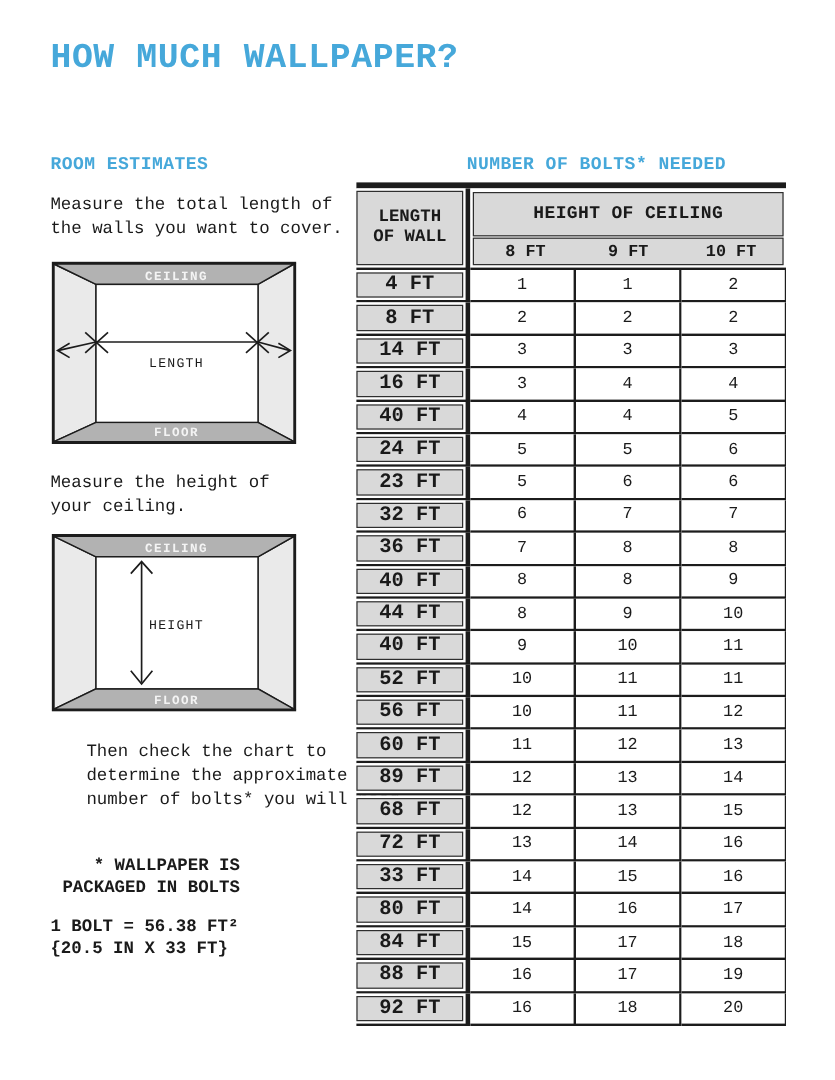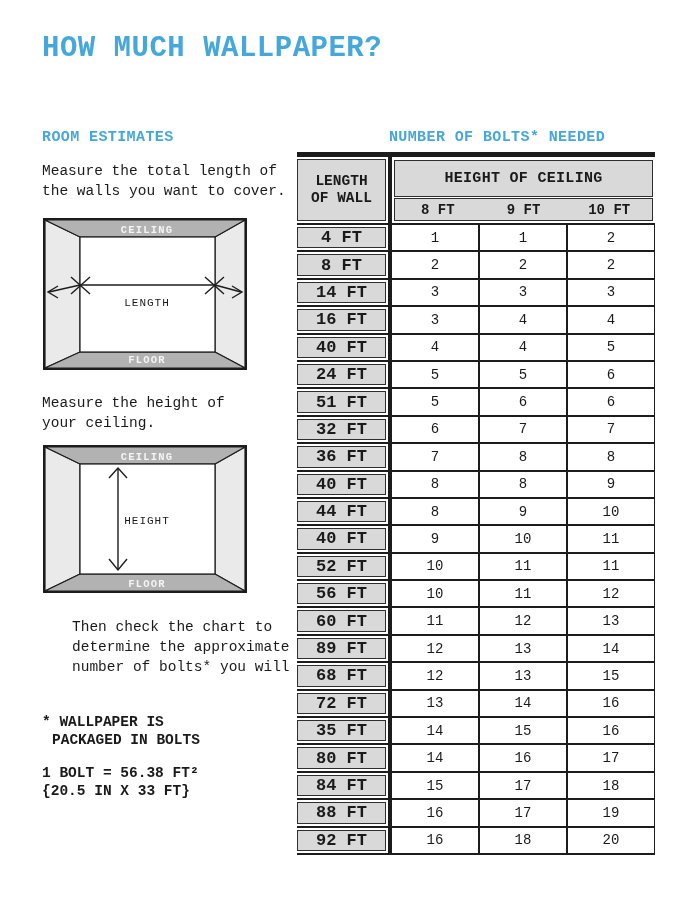--- a/index.html
+++ b/index.html
@@ -14,21 +14,21 @@
     position:absolute; left:42px; top:32px; font-size:29px; font-weight:bold;
     color:var(--accent,#46a8da); letter-spacing:0.5px;
   }
   #room-heading { position:absolute; left:42px; top:129px; }
   #table-heading { position:absolute; left:297px; top:129px; width:358px; text-align:center; padding-left:42px; }
   .body-text { position:absolute; left:42px; font-size:14.5px; line-height:20px; white-space:pre-line; }
   #para1 { top:161px; }
   #para2 { top:393px; }
   #para3 { top:617px;margin-left:30px; }
   .note-text { position:absolute; left:42px; font-size:14.5px; line-height:18px; font-weight:bold; white-space:pre-line; }
-  #note-packaged { top:713px; padding-left:10px; text-indent:-10px; }
+  #note-packaged { top:713px; padding-left:10px; text-indent:-10px;text-align:right; }
   #note-bolt-size { top:764px; }
 
   
   .room-diagram { position:absolute; left:43px; }
   #diagram-length { top:218px; }
   #diagram-height { top:445px; }
   .outer-rect { fill:#ffffff; stroke:var(--table-line,#1c1c1c); stroke-width:3; }
   .side-wall  { fill:var(--side-wall-gray,#eaeaea); stroke:var(--table-line,#1c1c1c); stroke-width:1.2; }
   .ceil-floor { fill:var(--ceiling-floor-gray,#b2b2b2); stroke:var(--table-line,#1c1c1c); stroke-width:1.2; }
   .back-wall  { fill:#ffffff; stroke:var(--table-line,#1c1c1c); stroke-width:1.2; }
@@ -204,21 +204,21 @@
       <th class="wall">
         <div class="gbox wall-box">24 FT</div>
       </th>
       <td class="val">5</td>
       <td class="val">5</td>
       <td class="val last">6</td>
     </tr>
 
     <tr>
       <th class="wall">
-        <div class="gbox wall-box">51 FT</div>
+        <div class="gbox wall-box">23 FT</div>
       </th>
       <td class="val">5</td>
       <td class="val">6</td>
       <td class="val last">6</td>
     </tr>
 
     <tr>
       <th class="wall">
         <div class="gbox wall-box">32 FT</div>
       </th>
@@ -312,21 +312,21 @@
       <th class="wall">
         <div class="gbox wall-box">72 FT</div>
       </th>
       <td class="val">13</td>
       <td class="val">14</td>
       <td class="val last">16</td>
     </tr>
 
     <tr>
       <th class="wall">
-        <div class="gbox wall-box">35 FT</div>
+        <div class="gbox wall-box">33 FT</div>
       </th>
       <td class="val">14</td>
       <td class="val">15</td>
       <td class="val last">16</td>
     </tr>
 
     <tr>
       <th class="wall">
         <div class="gbox wall-box">80 FT</div>
       </th>

